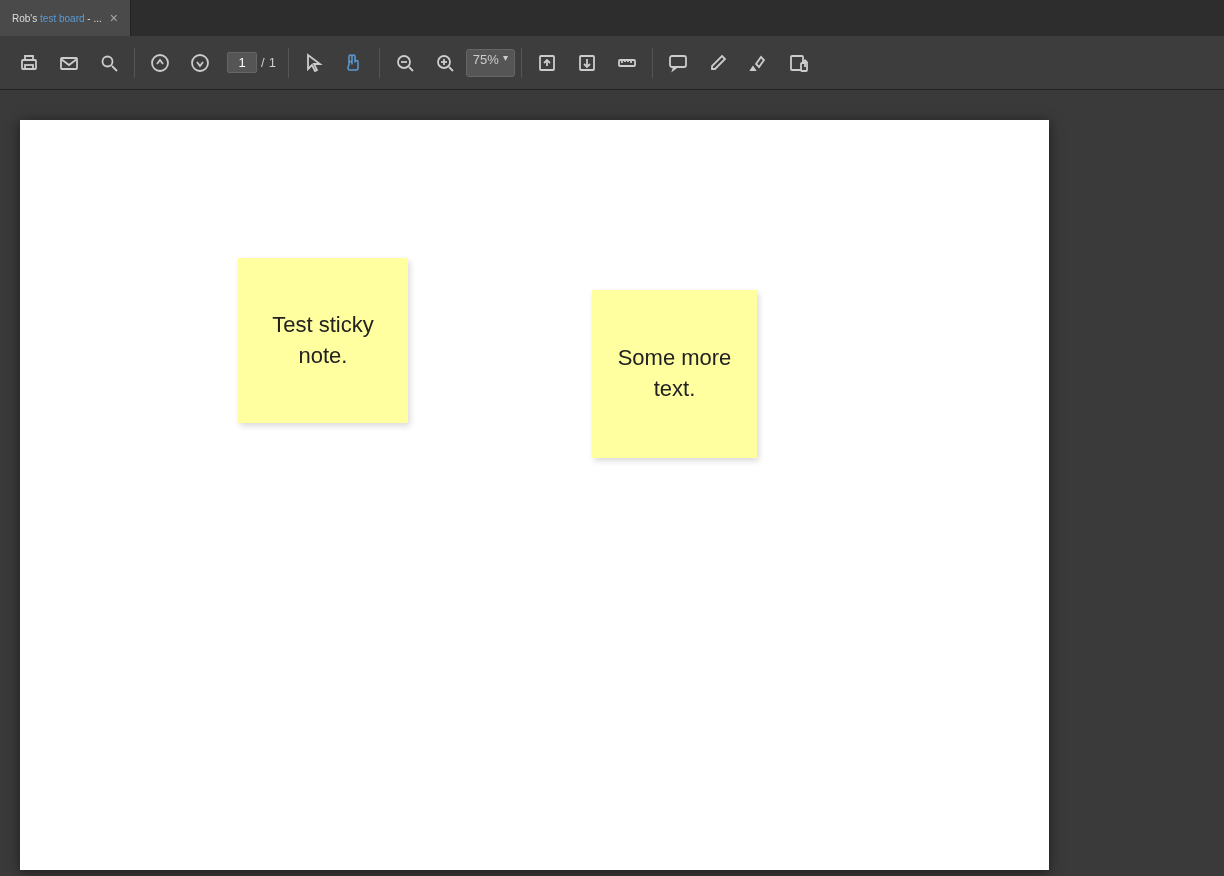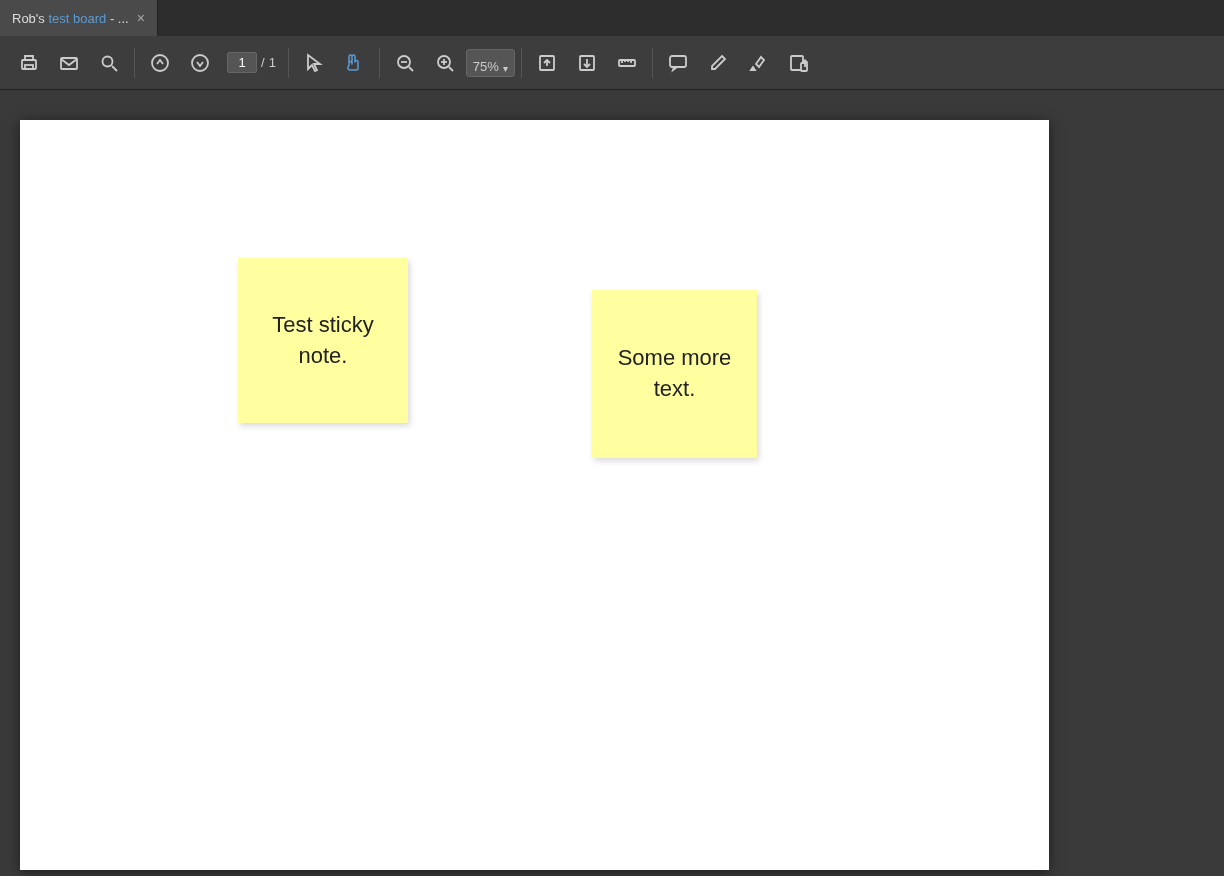--- a/index.html
+++ b/index.html
@@ -17,21 +17,21 @@
       display: flex;
       align-items: center;
       background: #4a4a4a;
       color: #ddd;
       font-size: 13px;
       padding: 0 12px;
       height: 36px;
       gap: 8px;
       border-right: 1px solid #222;
     }
-    .tab-title { color: #ddd; font-size: 13px; }
+    .tab-title { color: #ddd; font-size: 10px; }
     .tab-title span { color: #5b9bd5; }
     .tab-close {
       color: #aaa;
       font-size: 14px;
       cursor: pointer;
       line-height: 1;
     }
 
     
     .toolbar {
@@ -76,21 +76,21 @@
       background: #555;
       border: 1px solid #666;
       color: #fff;
       text-align: center;
       font-size: 13px;
       padding: 2px;
       border-radius: 2px;
     }
     .zoom-select {
       display: flex;
-      align-items: flex-end;
+      align-items: flex-start;
       background: #555;
       border: 1px solid #666;
       border-radius: 3px;
       color: #ccc;
       font-size: 13px;
       padding: 2px 6px;
       cursor: pointer;
       gap: 4px;
       height: 28px;
     }

